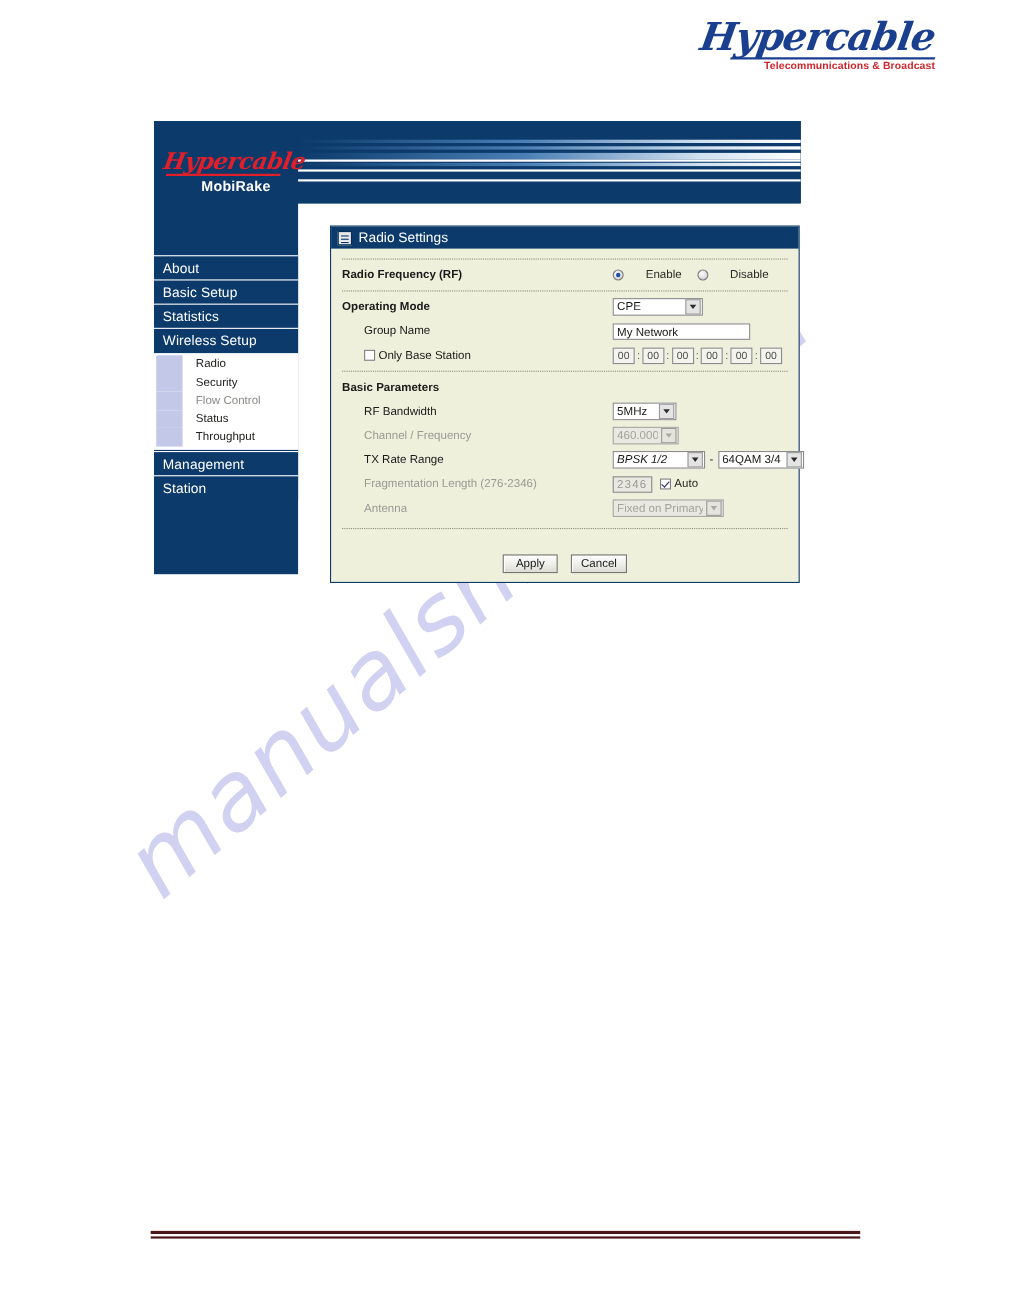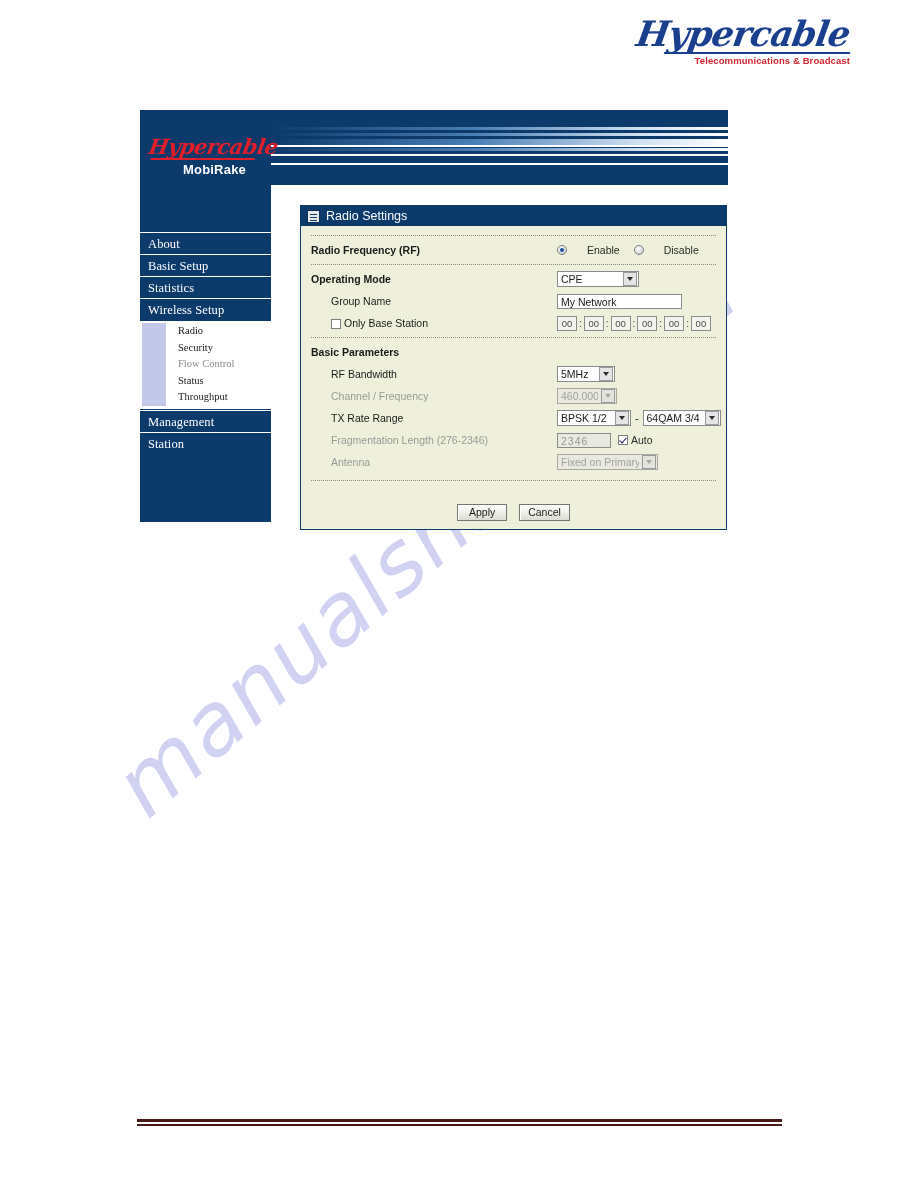--- a/index.html
+++ b/index.html
@@ -149,21 +149,21 @@
   .sidebar-brand .sb-product {
     display: block;
     font-family: "Liberation Sans", sans-serif;
     font-weight: 700;
     font-size: 13px;
     color: #ffffff;
     margin-left: 34px;
     letter-spacing: .2px;
   }
 
-  .nav { position: absolute; left: 0; top: 122px; width: 131px; font-family: Liberation Serif, serif; }
+  .nav { position: absolute; left: 0; top: 122px; width: 131px; }
   .nav-item {
     position: relative;
     height: 22px;
     line-height: 22px;
     color: #ffffff;
     font-size: 12.5px;
     padding-left: 8px;
     box-sizing: border-box;
     background: #0b3a6b;
     border-top: 1px solid #ffffff;
@@ -550,37 +550,37 @@
           <span class="sel disabled" style="width:60px;">
             <span class="sv">460.000MHz</span>
             <span class="arrow"></span>
           </span>
         </span>
       </div>
 
       <div class="row">
         <span class="lbl indent">TX Rate Range</span>
         <span class="ctl">
-          <span class="sel" style="width:74px;">
+          <span class="sel" style="width:84px;font-style:italic;">
             <span class="sv">BPSK 1/2</span>
             <span class="arrow"></span>
           </span>
           <span style="font-size:10.5px;color:#1a1a18;padding:0 4px;">-</span>
           <span class="sel" style="width:78px;">
             <span class="sv">64QAM 3/4</span>
             <span class="arrow"></span>
           </span>
         </span>
       </div>
 
 
       <div class="row">
         <span class="lbl indent dim">Fragmentation Length (276-2346)</span>
         <span class="ctl">
-          <span class="tinput disabled" style="width:54px;display:inline-block;letter-spacing:1px;">2346</span>
+          <span class="tinput disabled" style="width:36px;display:inline-block;letter-spacing:1px;">2346</span>
           <span style="display:inline-flex;align-items:center;margin-left:7px;font-size:10.5px;color:#2a2a26;">
             <span class="checkbox on"></span>
               <span>Auto</span>
           </span>
         </span>
       </div>
 
       <div class="row">
         <span class="lbl indent dim">Antenna</span>
         <span class="ctl">

